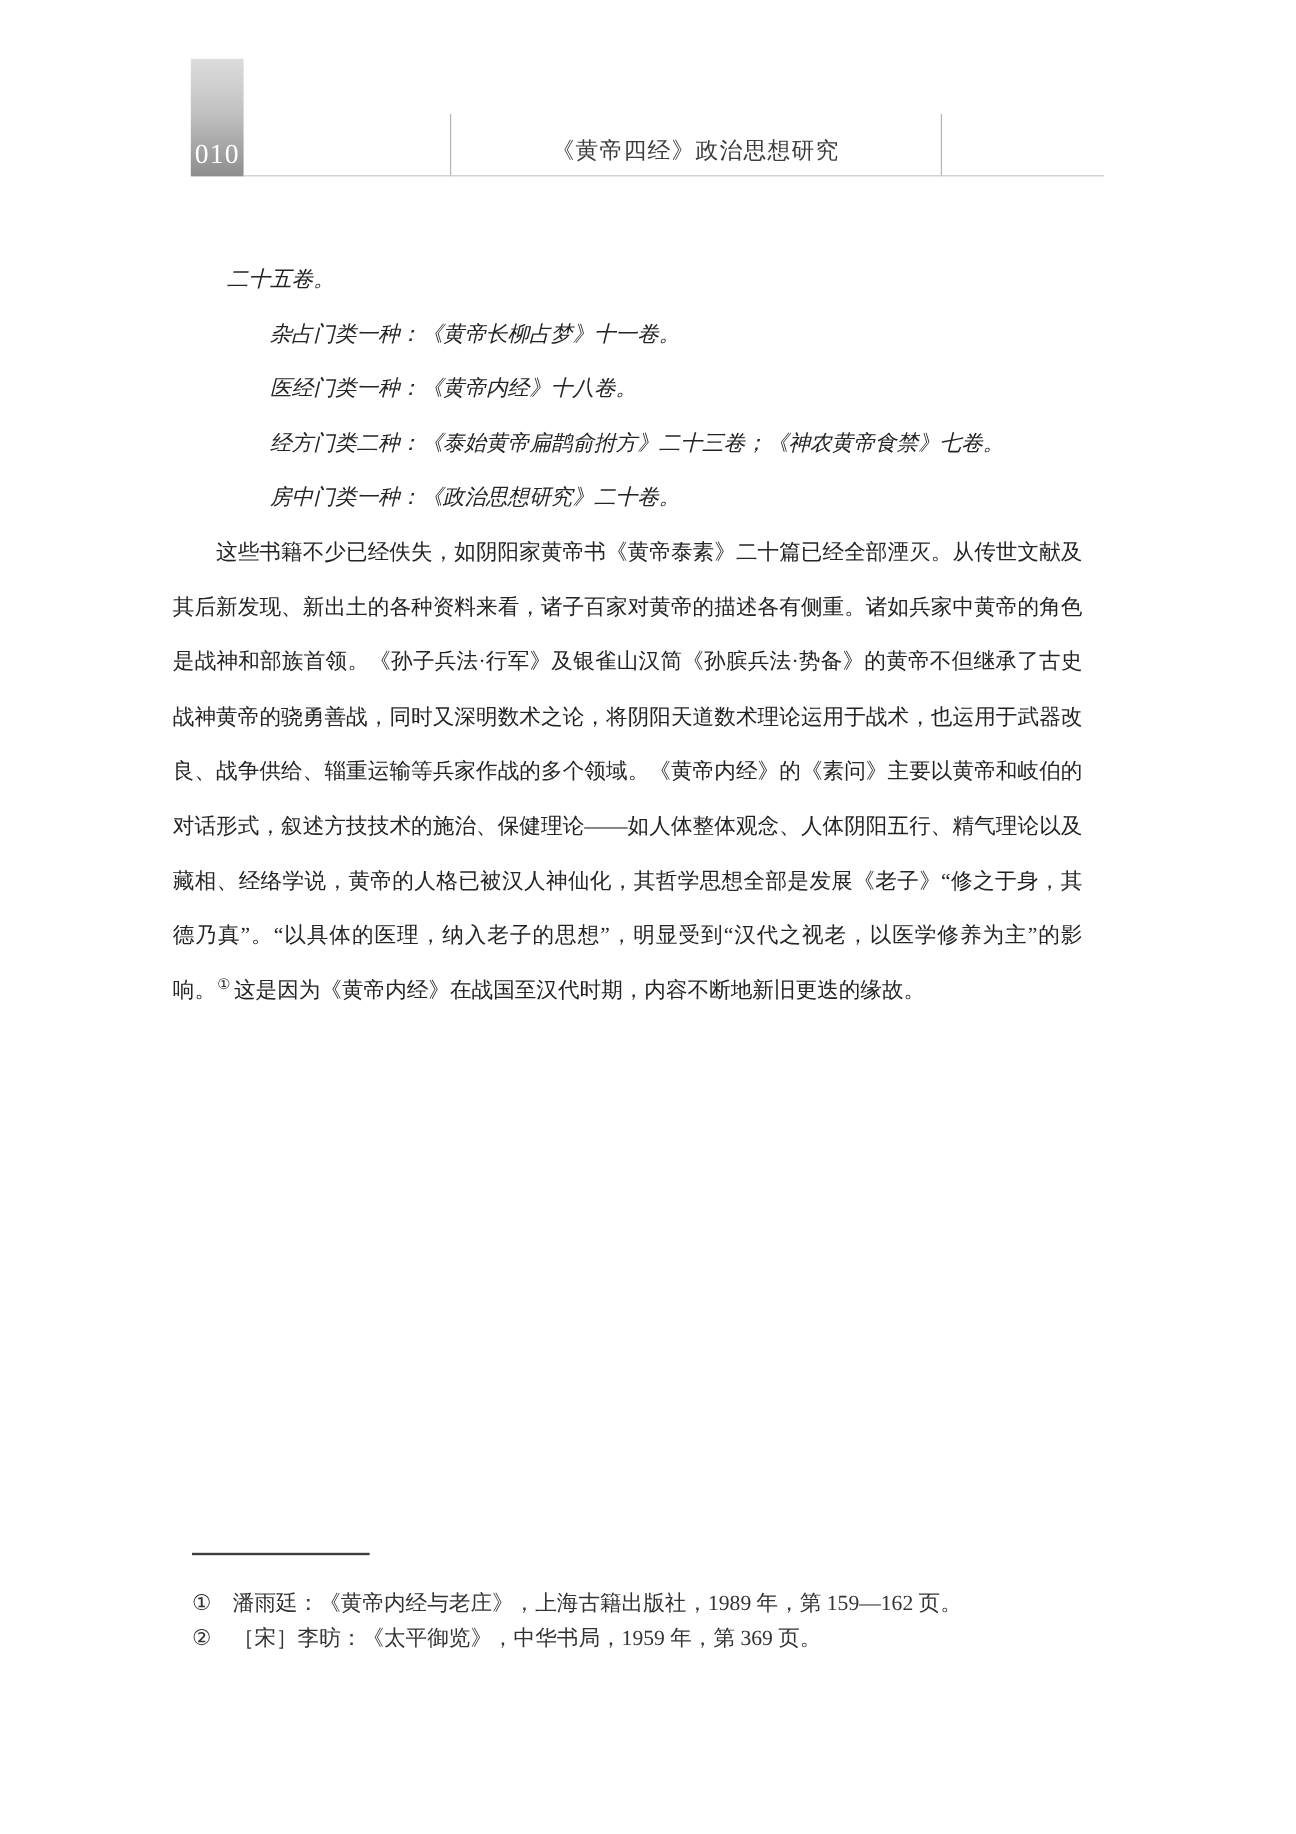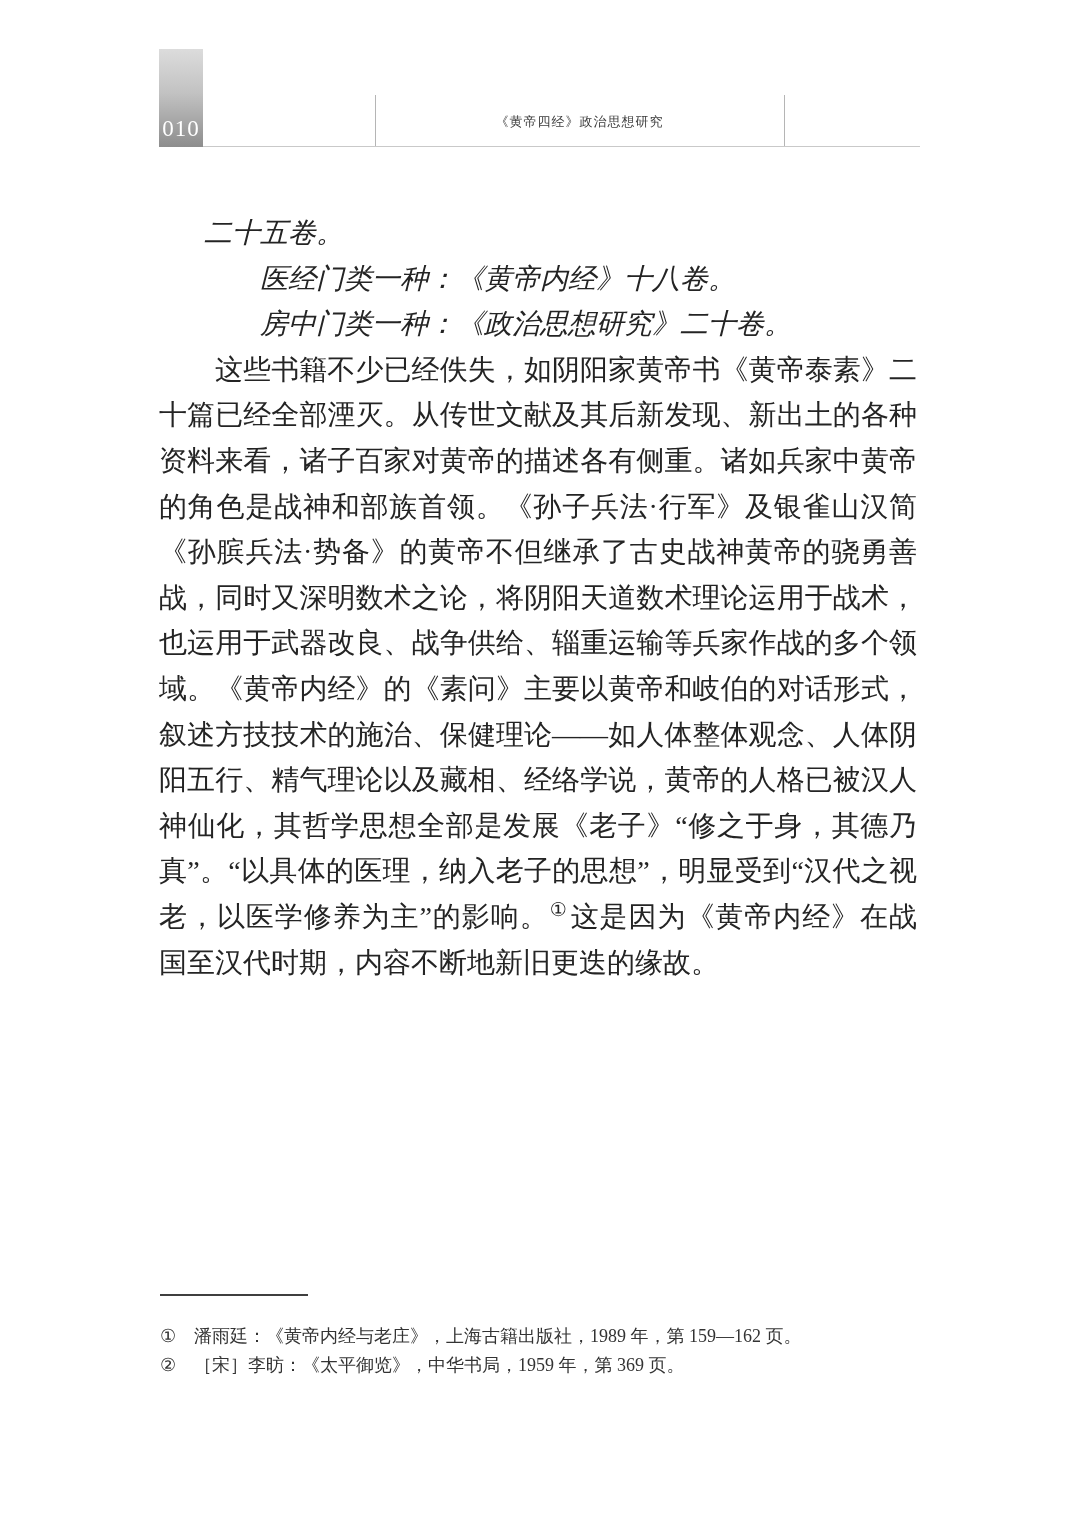--- a/index.html
+++ b/index.html
@@ -21,27 +21,27 @@
     font-size:23px;letter-spacing:1px;
     font-family:"Liberation Serif","DejaVu Serif",serif;
   }
   .vrule{position:absolute;top:95px;width:1px;height:52px;background:#b5b5b5;}
   .vrule.left{left:375px;}
   .vrule.right{left:784px;}
   .hrule{position:absolute;left:203px;top:146px;width:717px;height:1px;background:#c9c9c9;}
   .header-title{
     position:absolute;left:375px;top:113px;width:409px;
     text-align:center;color:#3c3c3c;
-    font-size:13px;letter-spacing:1px;
+    font-size:19px;letter-spacing:1px;
     font-family:"Liberation Serif","DejaVu Serif",serif;
   }
   
   .body-text{
-    position:absolute;left:159px;top:210px;width:758px;
-    font-size:28px;line-height:45.6px;color:#242424;
+    position:absolute;left:144px;top:210px;width:758px;
+    font-size:18px;line-height:45.6px;color:#242424;
     text-align:justify;
   }
   .body-text p{margin:0;padding:0;}
   .quote-block{
     margin-left:45px;
     font-style:italic;
     font-family:"Liberation Serif","DejaVu Serif",serif;
   }
   .quote-block p.ind{text-indent:2em;}
   .body-text p.para{text-indent:2em;}
@@ -70,21 +70,23 @@
     <div class="pagenum">010</div>
   </div>
   <div class="vrule left"></div>
   <div class="vrule right"></div>
   <div class="header-title">《黄帝四经》政治思想研究</div>
   <div class="hrule"></div>
 
   <div class="body-text">
     <div class="quote-block">
       <p>二十五卷。</p>
+      <p class="ind">杂占门类一种：《黄帝长柳占梦》十一卷。</p>
       <p class="ind">医经门类一种：《黄帝内经》十八卷。</p>
+      <p class="ind">经方门类二种：《泰始黄帝扁鹊俞拊方》二十三卷；《神农黄帝食禁》七卷。</p>
       <p class="ind">房中门类一种：《政治思想研究》二十卷。</p>
     </div>
     <p class="para">这些书籍不少已经佚失，如阴阳家黄帝书《黄帝泰素》二十篇已经全部湮灭。从传世文献及其后新发现、新出土的各种资料来看，诸子百家对黄帝的描述各有侧重。诸如兵家中黄帝的角色是战神和部族首领。《孙子兵法·行军》及银雀山汉简《孙膑兵法·势备》的黄帝不但继承了古史战神黄帝的骁勇善战，同时又深明数术之论，将阴阳天道数术理论运用于战术，也运用于武器改良、战争供给、辎重运输等兵家作战的多个领域。《黄帝内经》的《素问》主要以黄帝和岐伯的对话形式，叙述方技技术的施治、保健理论——如人体整体观念、人体阴阳五行、精气理论以及藏相、经络学说，黄帝的人格已被汉人神仙化，其哲学思想全部是发展《老子》“修之于身，其德乃真”。“以具体的医理，纳入老子的思想”，明显受到“汉代之视老，以医学修养为主”的影响。<sup class="fnref">①</sup>这是因为《黄帝内经》在战国至汉代时期，内容不断地新旧更迭的缘故。</p>
   </div>
 
   <div class="fn-rule"></div>
   <div class="footnotes">
     <div class="fn-item">
       <span class="fn-marker">①</span>
       <span class="fn-text">潘雨廷：《黄帝内经与老庄》，上海古籍出版社，1989 年，第 159—162 页。</span>

